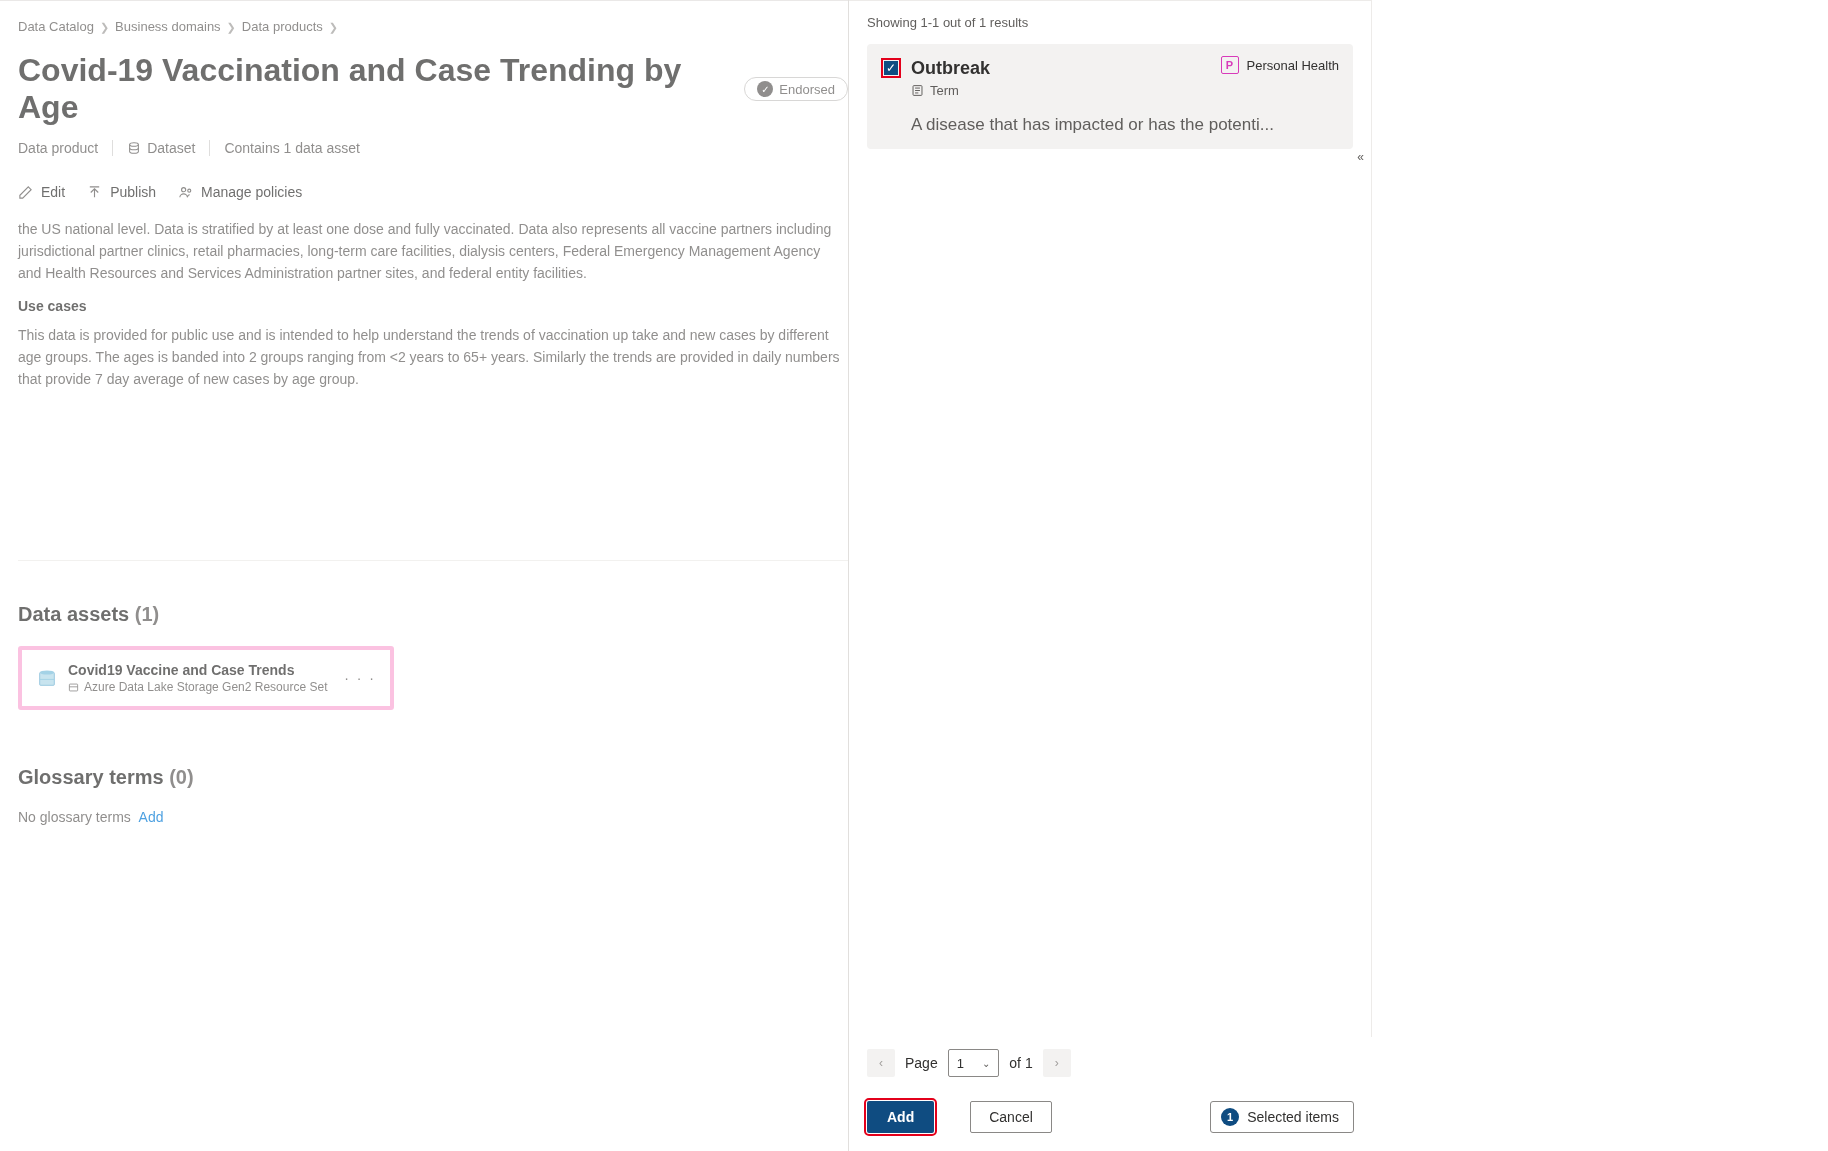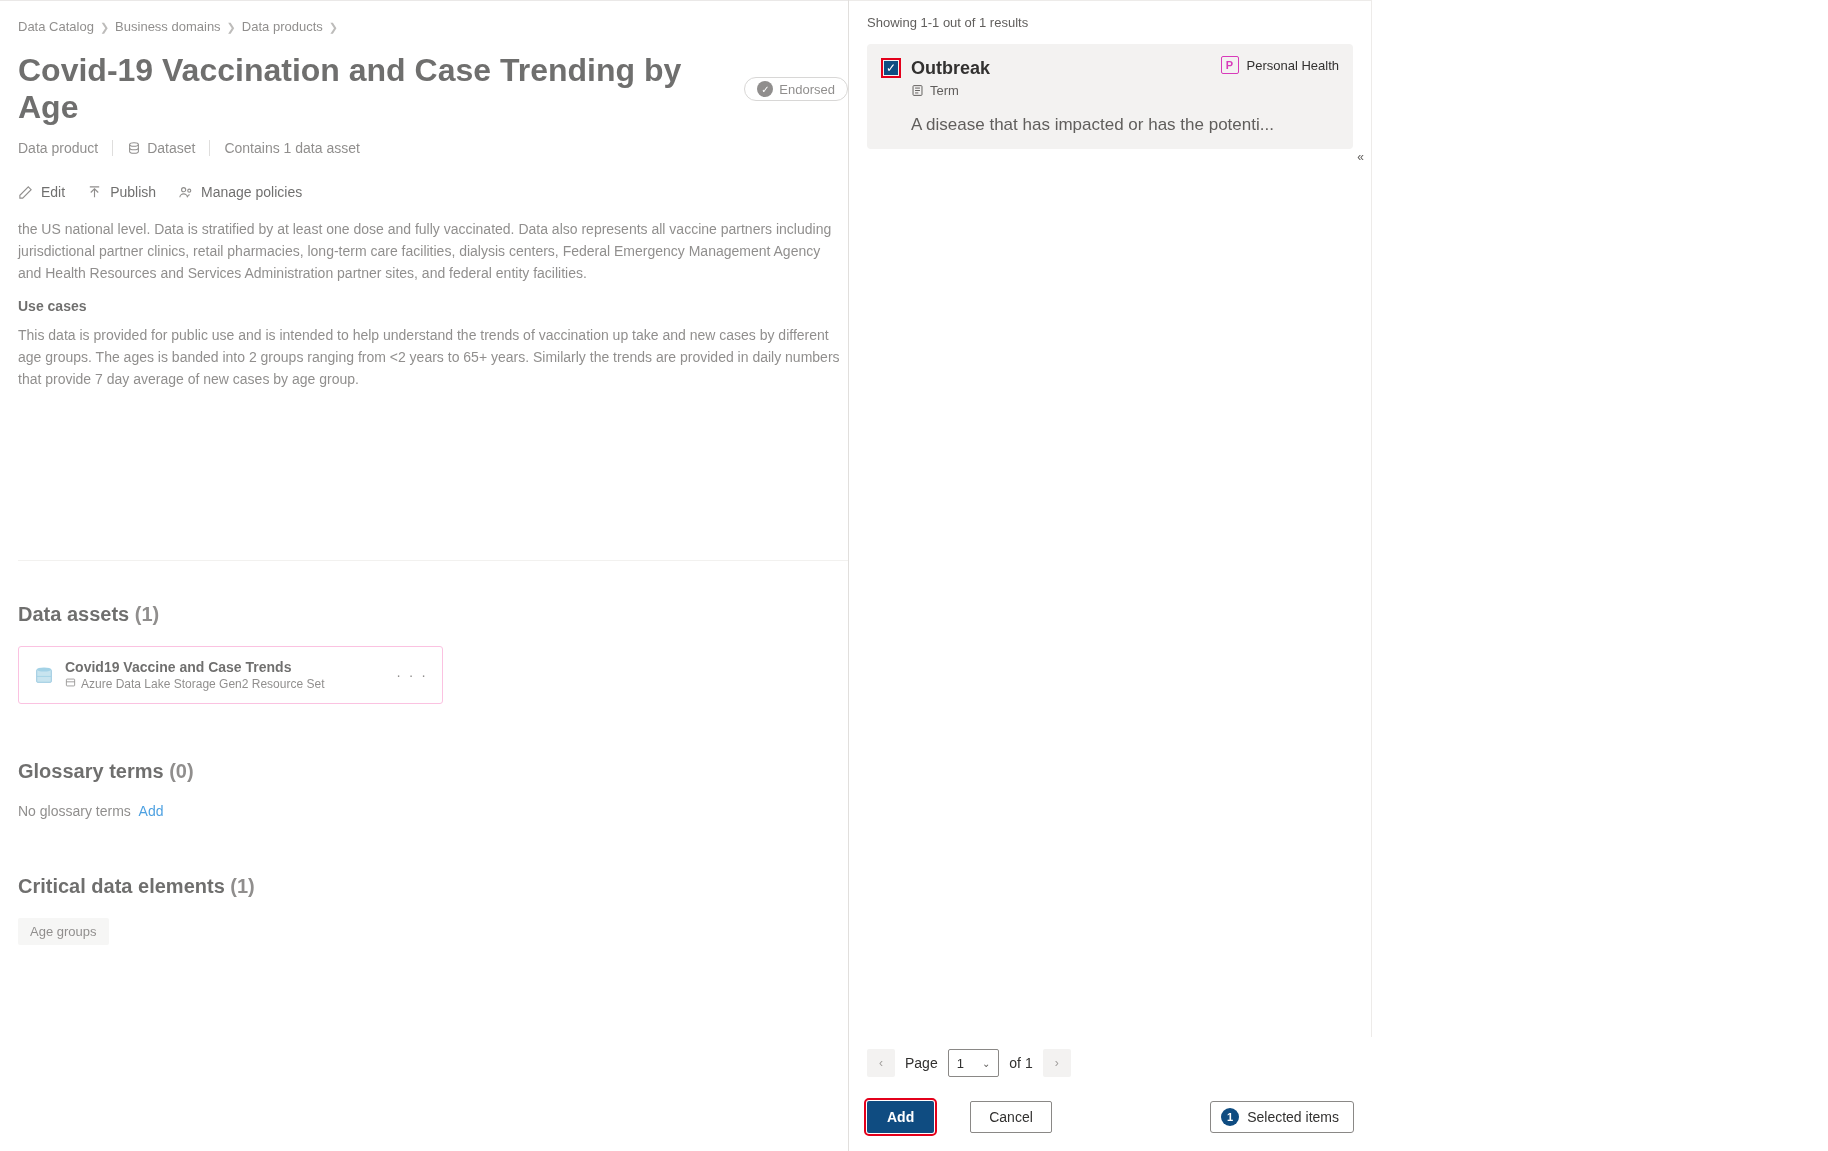--- a/index.html
+++ b/index.html
@@ -32,25 +32,25 @@
 
 
 .desc { color: #605e5c; font-size: 14px; line-height: 22px; margin-bottom: 14px; padding-right: 4px; }
 .usecases-h { color: #323130; font-weight: 600; font-size: 14px; margin-bottom: 10px; }
 
 
 .sec-hr { border: none; border-top: 1px solid #edebe9; margin: 170px 0 42px 0; }
 .section-h { font-size: 20px; font-weight: 600; color: #323130; margin-bottom: 20px; }
 .section-h .count { color: #605e5c; font-weight: 600; }
 
-.asset-card { width: 425px; border: 1px solid #f9a8d4; border-radius: 3px; padding: 12px 14px; display: flex; align-items: center; gap: 10px; }
+.asset-card { width: 376px; border: 4px solid #f9a8d4; border-radius: 3px; padding: 12px 14px; display: flex; align-items: center; gap: 10px; }
 .asset-icon { width: 22px; height: 22px; display: flex; align-items: center; justify-content: center; }
 .asset-icon svg { width: 22px; height: 22px; }
 .asset-title { font-weight: 600; font-size: 14px; color: #323130; }
-.asset-sub { font-size: 12px; color: #605e5c; display: flex; align-items: flex-start; gap: 5px; margin-top: 2px; }
+.asset-sub { font-size: 12px; color: #605e5c; display: flex; align-items: center; gap: 5px; margin-top: 2px; }
 .asset-dots { margin-left: auto; color: #605e5c; cursor: pointer; letter-spacing: 2px; }
 
 .no-terms { color: #605e5c; margin-bottom: 6px; }
 .add-link { color: #0078d4; cursor: pointer; }
 
 .chip { display: inline-block; background: #f3f2f1; color: #605e5c; padding: 6px 12px; border-radius: 2px; font-size: 13px; }
 
 .glossary-section { margin-top: 56px; }
 .cde-section { margin-top: 56px; }
 
@@ -197,27 +197,20 @@
   </div>
 
   <div class="glossary-section">
     <h2 class="section-h">
       <span>Glossary terms</span>
       <span class="count">(0)</span>
     </h2>
     <span class="no-terms">No glossary terms</span>&nbsp;&nbsp;<span class="add-link">Add</span>
   </div>
 
-  <div class="cde-section">
-    <h2 class="section-h">
-      <span>Critical data elements</span>
-      <span class="count">(1)</span>
-    </h2>
-    <span class="chip">Age groups</span>
-  </div>
 </div>
 
 <div class="overlay"></div>
 
 <div class="right-gutter"></div>
 
 <div class="panel">
   <hr class="panel-divider">
 
   <div class="panel-body">

